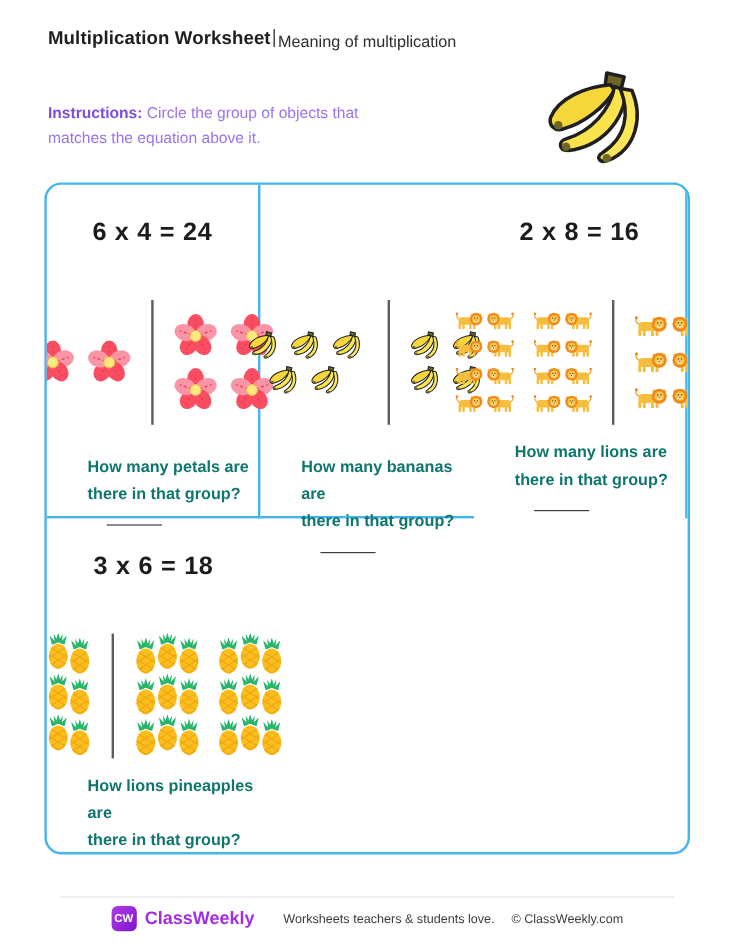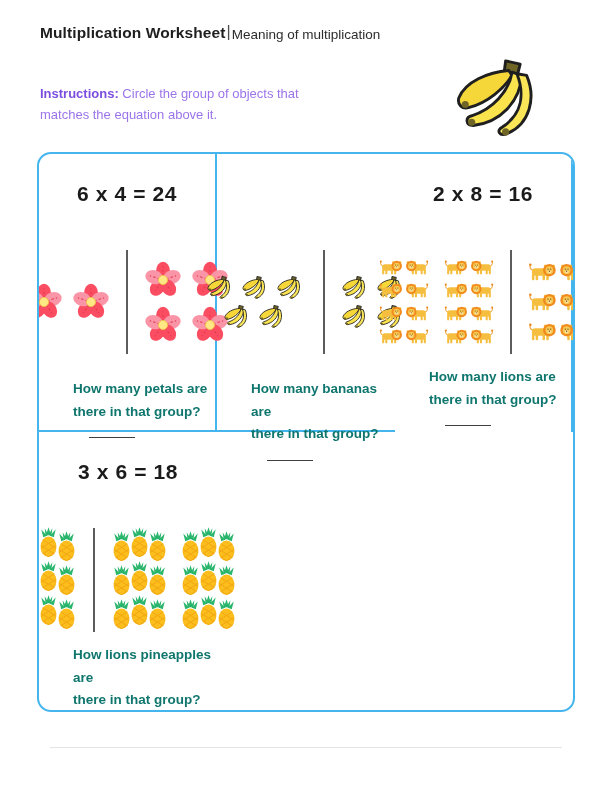--- a/index.html
+++ b/index.html
@@ -1383,14 +1383,22 @@
       </div>
       <p class="question">
         <span>How lions pineapples are</span><br>
         <span>there in that group?</span><span class="blank"></span>
       </p>
     </section>
 
   </div>
 
   <div class="footer-line"></div>
+  <div class="footer">
+    <div class="brand-wrap">
+      <div class="badge">CW</div>
+      <span class="brand">ClassWeekly</span>
+    </div>
+    <span class="tagline">Worksheets teachers &amp; students love.</span>
+    <span class="copyright">© ClassWeekly.com</span>
+  </div>
 
 </div>
 
 </body></html>

